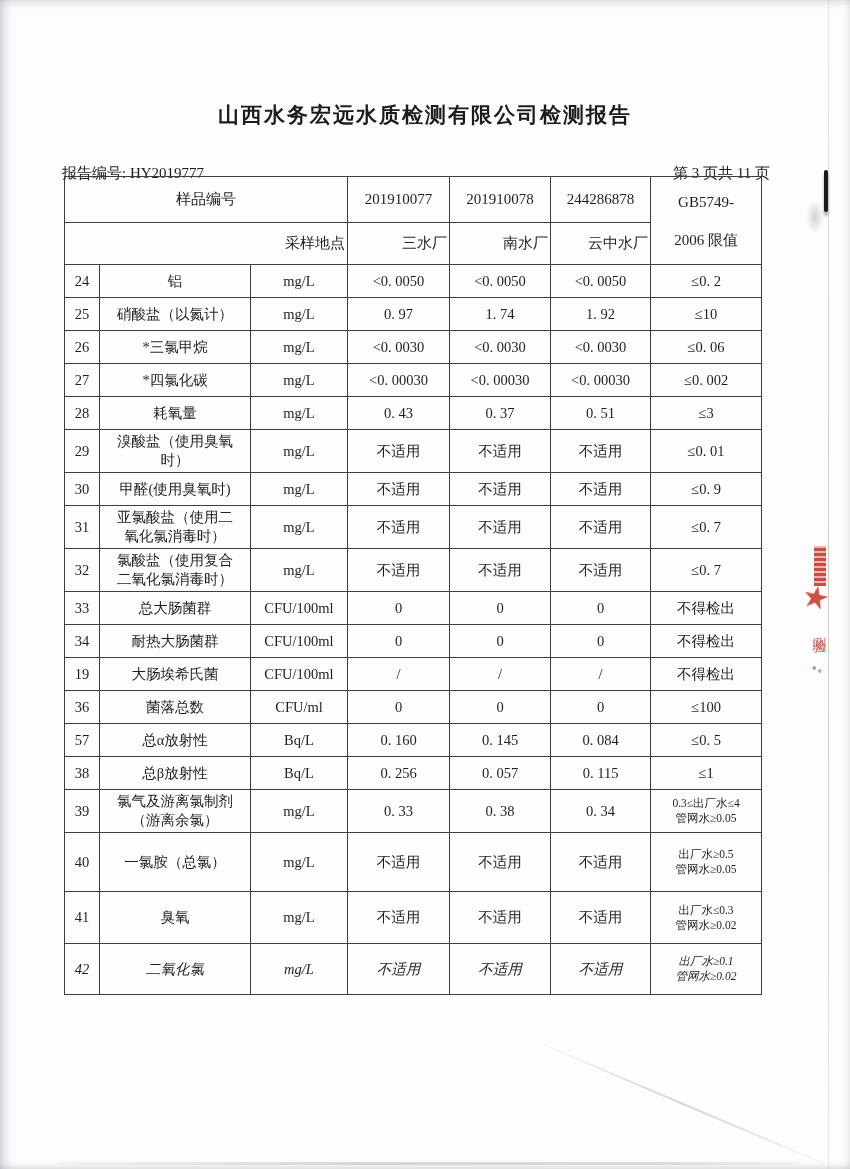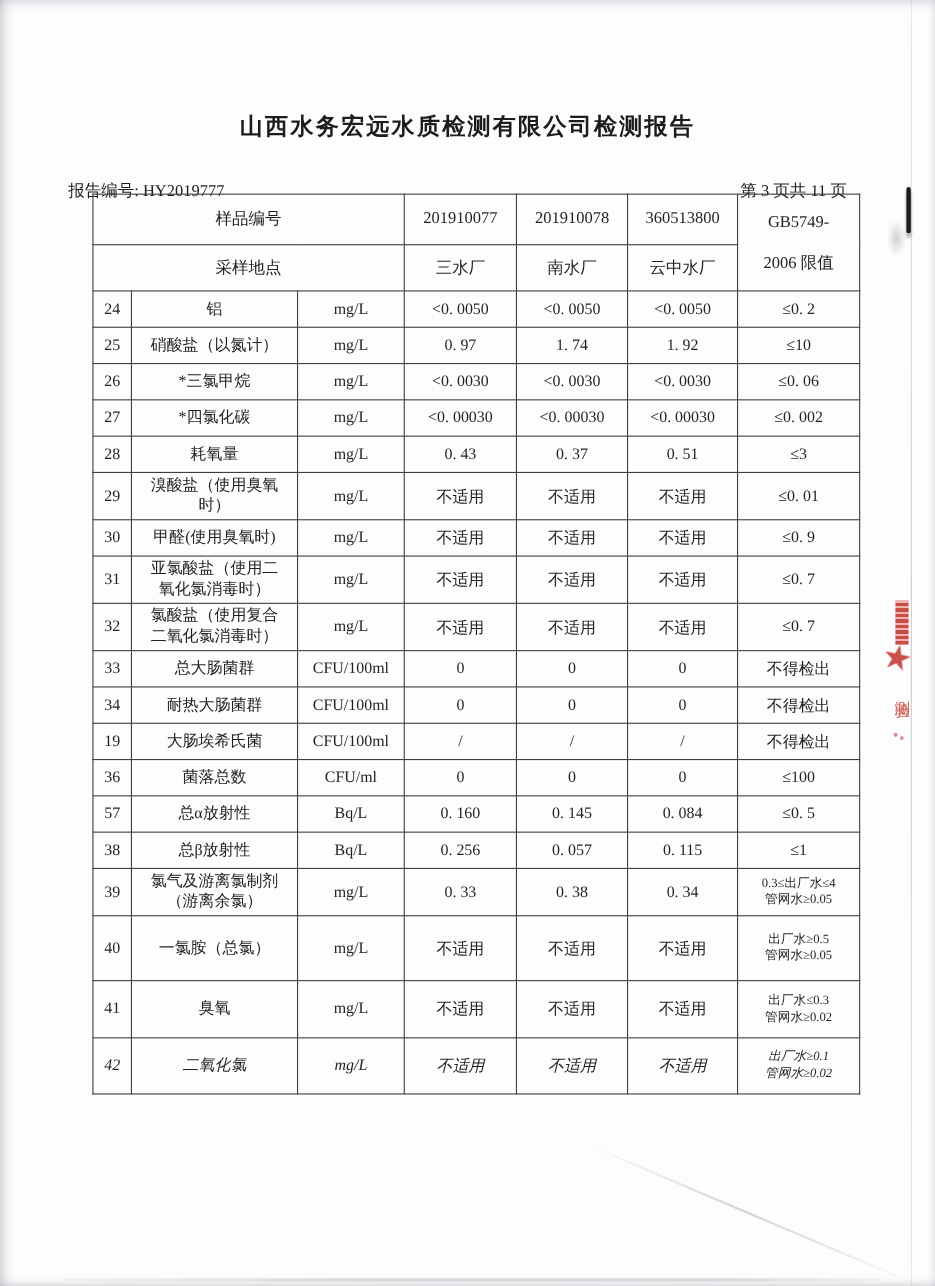--- a/index.html
+++ b/index.html
@@ -22,32 +22,32 @@
     position:absolute; top:101px; left:0; width:100%;
     text-align:center; font-size:21px; font-weight:700;
     letter-spacing:2px; color:#1c1c1c; margin:0;
   }
   .meta {
     position:absolute; top:164px; left:62px; right:80px;
     display:flex; justify-content:space-between;
     font-size:15px; color:#1c1c1c;
   }
   table.report {
-    position:absolute; left:84px; top:176px; width:697px;
+    position:absolute; left:64px; top:176px; width:697px;
     border-collapse:collapse; table-layout:fixed;
     font-size:14.5px; color:#1f1f1f;
   }
   table.report th, table.report td {
     border:1px solid #3d3d3d;
     text-align:center; vertical-align:middle;
     font-weight:400; padding:2px 2px;
     overflow:hidden;
   }
   thead tr.hr1 th { height:41px; font-size:15px; }
-  thead tr.hr2 th { height:37px; font-size:15px; }
+  thead tr.hr2 th { height:37px; font-size:15px;text-align:right; }
   th.limit-head { font-size:15px; line-height:38px; white-space:pre-line; }
   tbody tr { height:33px; }
   tbody tr:nth-child(17) { height:59px; }
   tbody tr:nth-child(18) { height:52px; }
   tbody tr:nth-child(19) { height:51px;font-style:italic; }
   td.c-name { text-align:left; padding:3px 4px 3px 9px; white-space:pre-line; line-height:19px; }
   td.c-limit { white-space:pre-line; }
   td.c-limit.two-line { font-size:11.5px; line-height:15px; }
   
   .edge-line { position:absolute; left:828px; top:0; width:1px; height:1169px;
@@ -95,21 +95,21 @@
       <col style="width:102px">
         <col style="width:101px">
         <col style="width:100px">
       <col style="width:111px">
     </colgroup>
     <thead>
       <tr class="hr1">
         <th colspan="3">样品编号</th>
         <th>201910077</th>
         <th>201910078</th>
-        <th>360513800</th>
+        <th>244286878</th>
         <th rowspan="2" class="limit-head">GB5749-
 2006 限值</th>
       </tr>
       <tr class="hr2">
         <th colspan="3">采样地点</th>
         <th>三水厂</th>
         <th>南水厂</th>
         <th>云中水厂</th>
       </tr>
     </thead>

